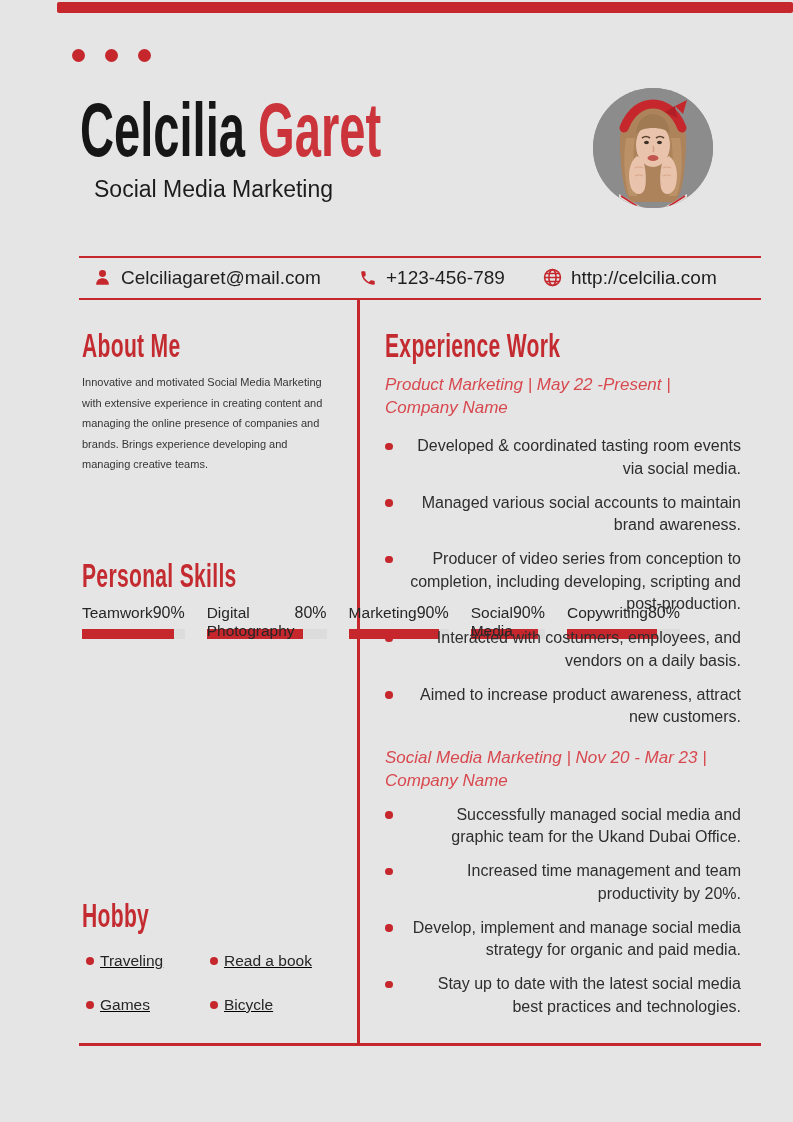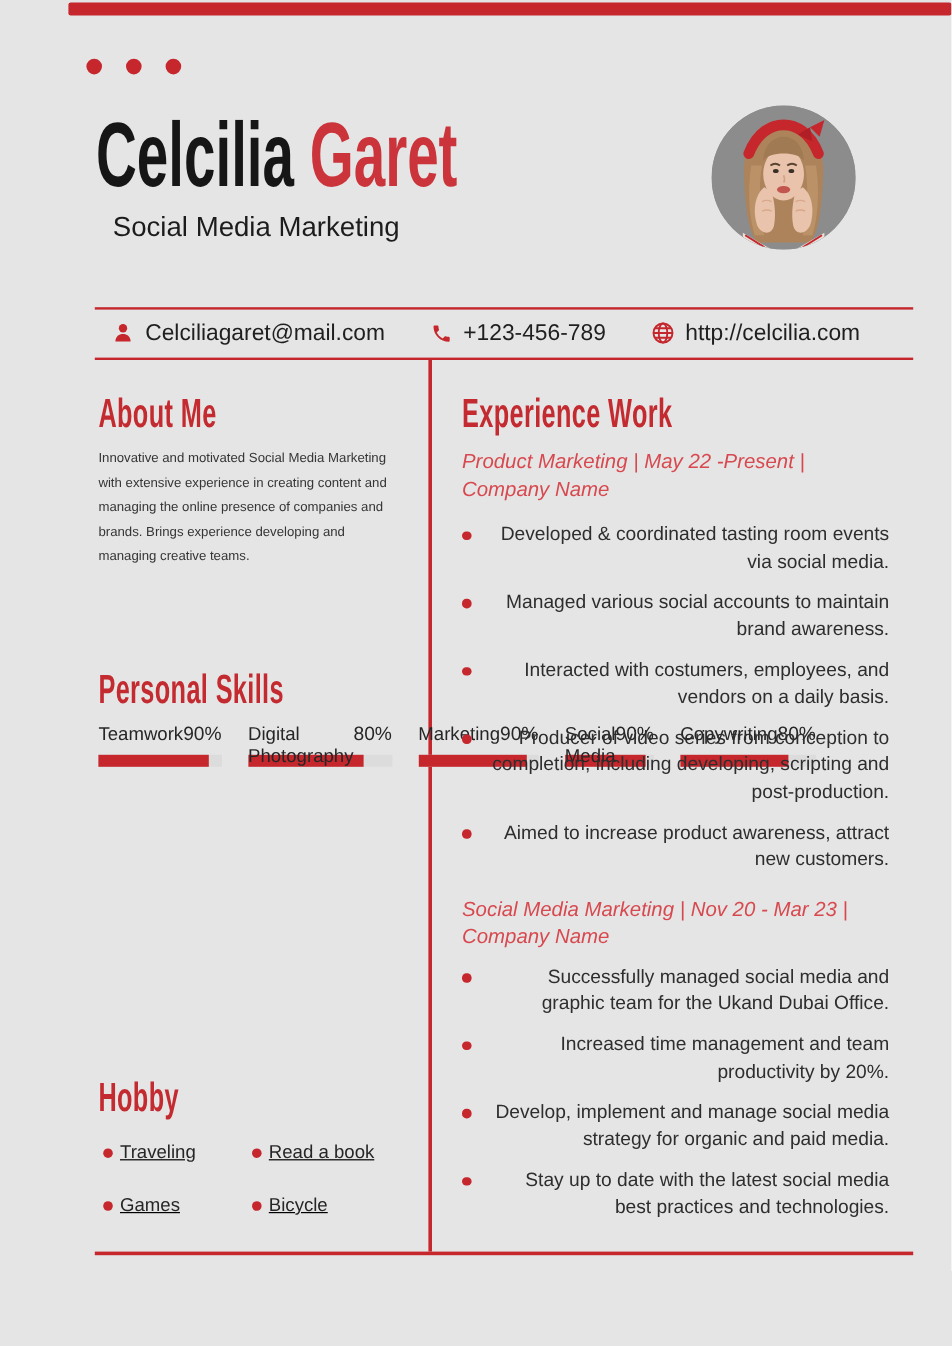--- a/index.html
+++ b/index.html
@@ -196,22 +196,22 @@
       </div>
   </div>
 
   <div class="col-right">
     <div class="sec-heading">Experience Work</div>
 
     <div class="job-title">Product Marketing | May 22 -Present | Company Name</div>
     <ul class="bullets">
       <li>Developed &amp; coordinated tasting room events via social media.</li>
       <li>Managed various social accounts to maintain brand awareness.</li>
+      <li>Producer of video series from conception to completion, including developing, scripting and post-production.</li>
       <li>Interacted with costumers, employees, and vendors on a daily basis.</li>
-      <li>Producer of video series from conception to completion, including developing, scripting and post-production.</li>
       <li>Aimed to increase product awareness, attract new customers.</li>
     </ul>
 
     <div class="job-title second">Social Media Marketing | Nov 20 - Mar 23 | Company Name</div>
     <ul class="bullets second">
       <li>Successfully managed social media and graphic team for the Ukand Dubai Office.</li>
       <li>Increased time management and team productivity by 20%.</li>
       <li>Develop, implement and manage social media strategy for organic and paid media.</li>
       <li>Stay up to date with the latest social media best practices and technologies.</li>
     </ul>

